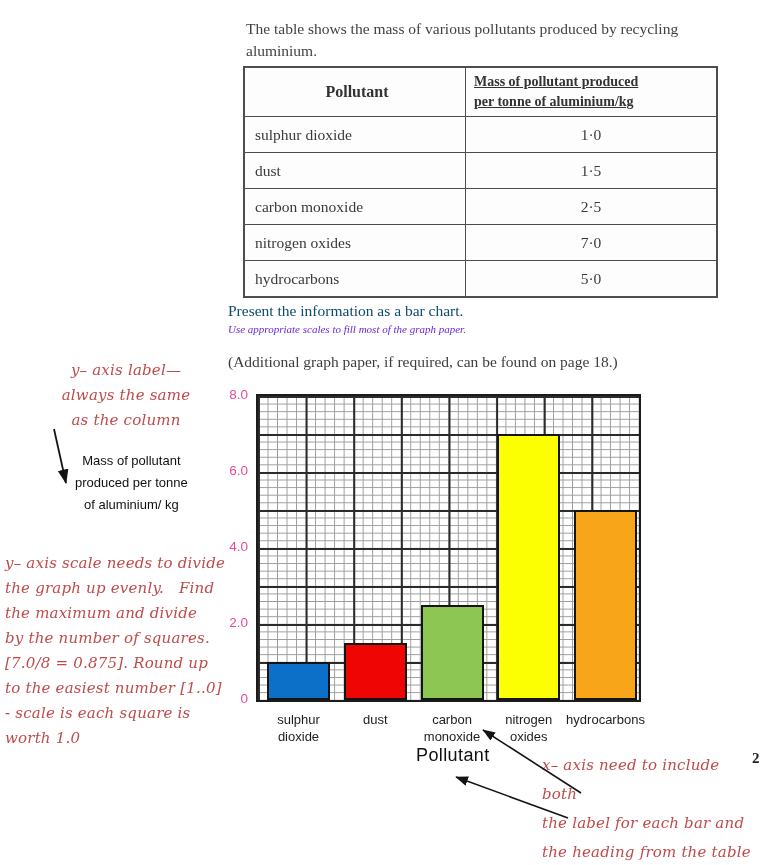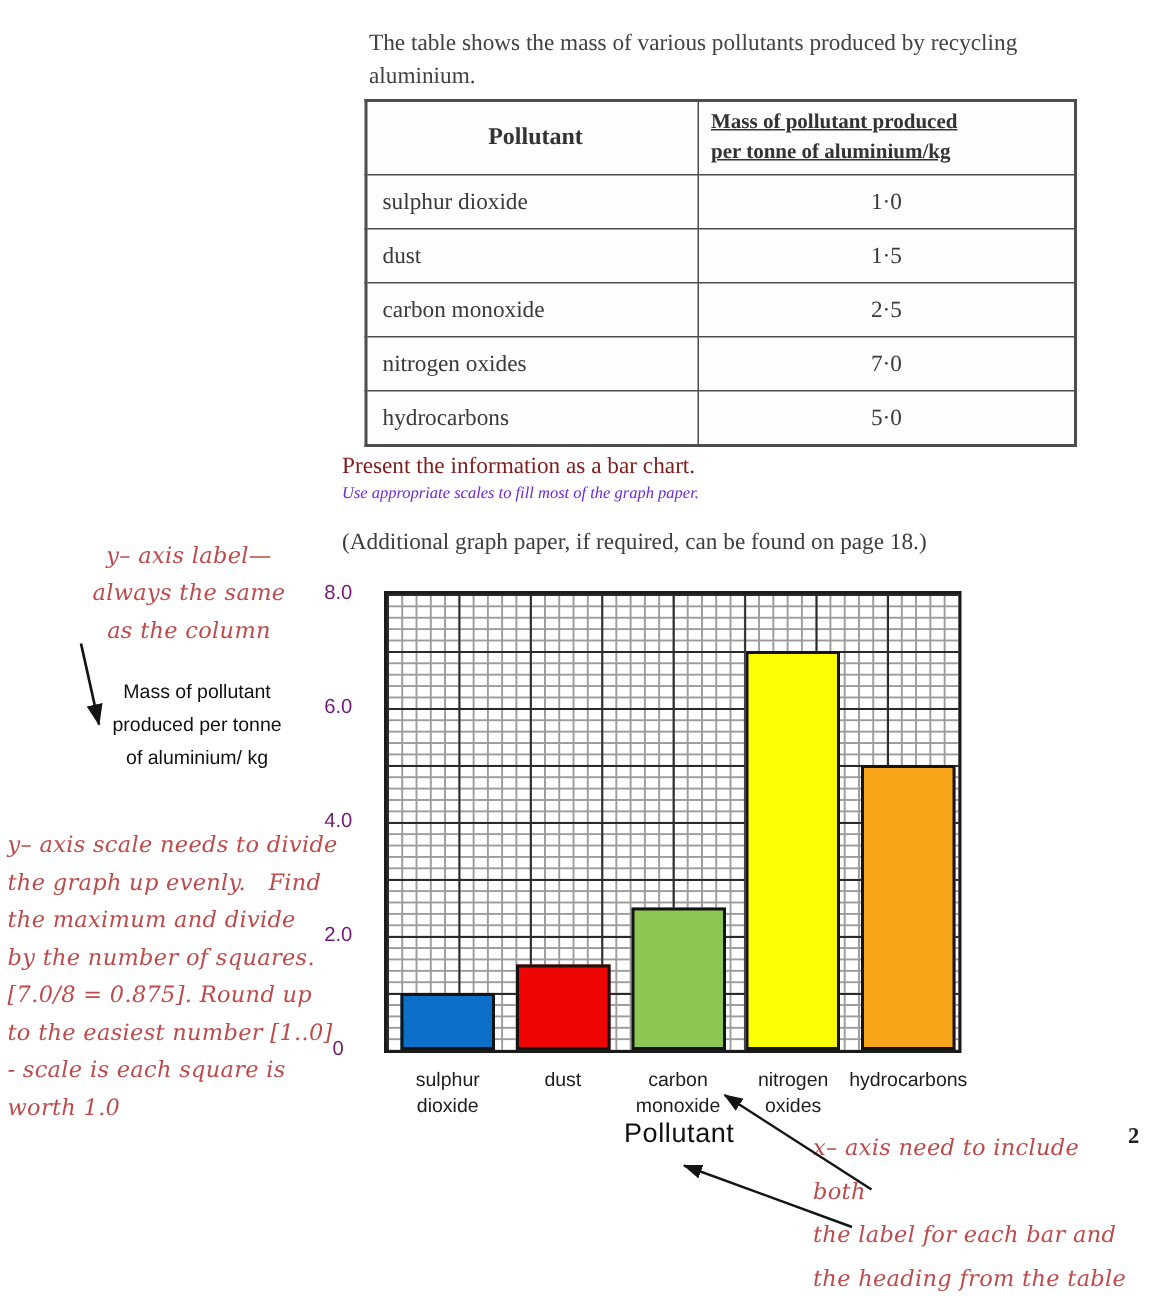--- a/index.html
+++ b/index.html
@@ -6,21 +6,21 @@
   body{width:768px;height:865px;background:#ffffff;position:relative;overflow:hidden;
        font-family:"Liberation Serif", serif;color:#3b3b3b;}
   .abs{position:absolute;}
   .sans{font-family:"Liberation Sans", sans-serif;}
   .hand{font-family:"DejaVu Serif", serif;font-style:italic;font-size:15px;line-height:25px;
         white-space:pre-line;letter-spacing:.2px;}
   .prelines{white-space:pre-line;}
 
   
   .intro{left:228px;top:2px;width:540px;font-size:15.5px;line-height:22px;color:#424242;margin-left:18px;}
-  .instr1{left:228px;top:286px;font-size:15.5px;color:#7f1d1d;}
+  .instr1{left:228px;top:286px;font-size:15.5px;color:#0c4a6e;}
   .instr2{left:228px;top:312px;font-size:11px;font-style:italic;color:#6d28d9;}
   .instr3{left:228px;top:337px;font-size:15.5px;color:#3d3d3d;}
 
   
   .ptable{left:243px;top:66px;border-collapse:collapse;table-layout:fixed;background:#fdfdfd;}
   .ptable th,.ptable td{border:1.5px solid #4d4d4d;font-size:15.5px;color:#3a3a3a;}
   .ptable{border:2.5px solid #4d4d4d;}
   .ptable th{font-weight:bold;color:#333;}
   .ptable .c1{width:204px;text-align:left;padding:4px 6px 4px 10px;}
   .ptable .c2{width:236px;text-align:center;padding:4px 6px;}
@@ -32,21 +32,21 @@
   .grid{left:256px;top:394px;width:385px;height:308px;box-sizing:border-box;
         border:2px solid #1b1b1b;background-color:#fff;
         background-image:
           linear-gradient(to right,#2b2b2b 1.6px,transparent 1.6px),
           linear-gradient(to bottom,#2b2b2b 1.6px,transparent 1.6px),
           linear-gradient(to right,#9c9c9c 1px,transparent 1px),
           linear-gradient(to bottom,#9c9c9c 1px,transparent 1px);
         background-size:47.625px 100%,100% 38px,9.525px 100%,100% 7.6px;
         z-index:1;}
   .bar{position:absolute;width:63px;box-sizing:border-box;border:2px solid #141414;z-index:2;}
-  .ytick{position:absolute;width:45px;left:203px;text-align:center;font-size:13.5px;color:#701a75;z-index:3;}
+  .ytick{position:absolute;width:45px;left:203px;text-align:right;font-size:13.5px;color:#ec4899;z-index:3;}
   .xlab{position:absolute;width:100px;top:711px;text-align:center;font-size:13px;line-height:17px;
         color:#1d1d1d;z-index:3;}
   .xtitle{left:416px;top:745px;font-size:18px;color:#101010;letter-spacing:.4px;z-index:3;}
 
   
   .ylabel{left:75px;top:450px;font-size:13px;line-height:22px;color:#111;text-align:center;}
 
   
   .note-ylabel{left:36px;top:358px;width:180px;}
   .note-yscale{left:5px;top:551px;width:228px;}

